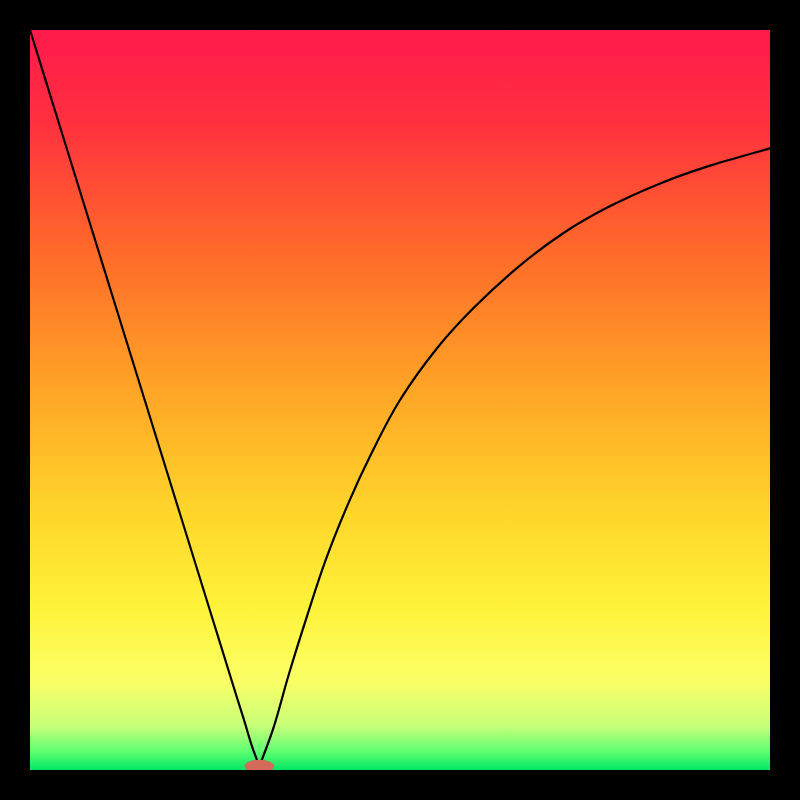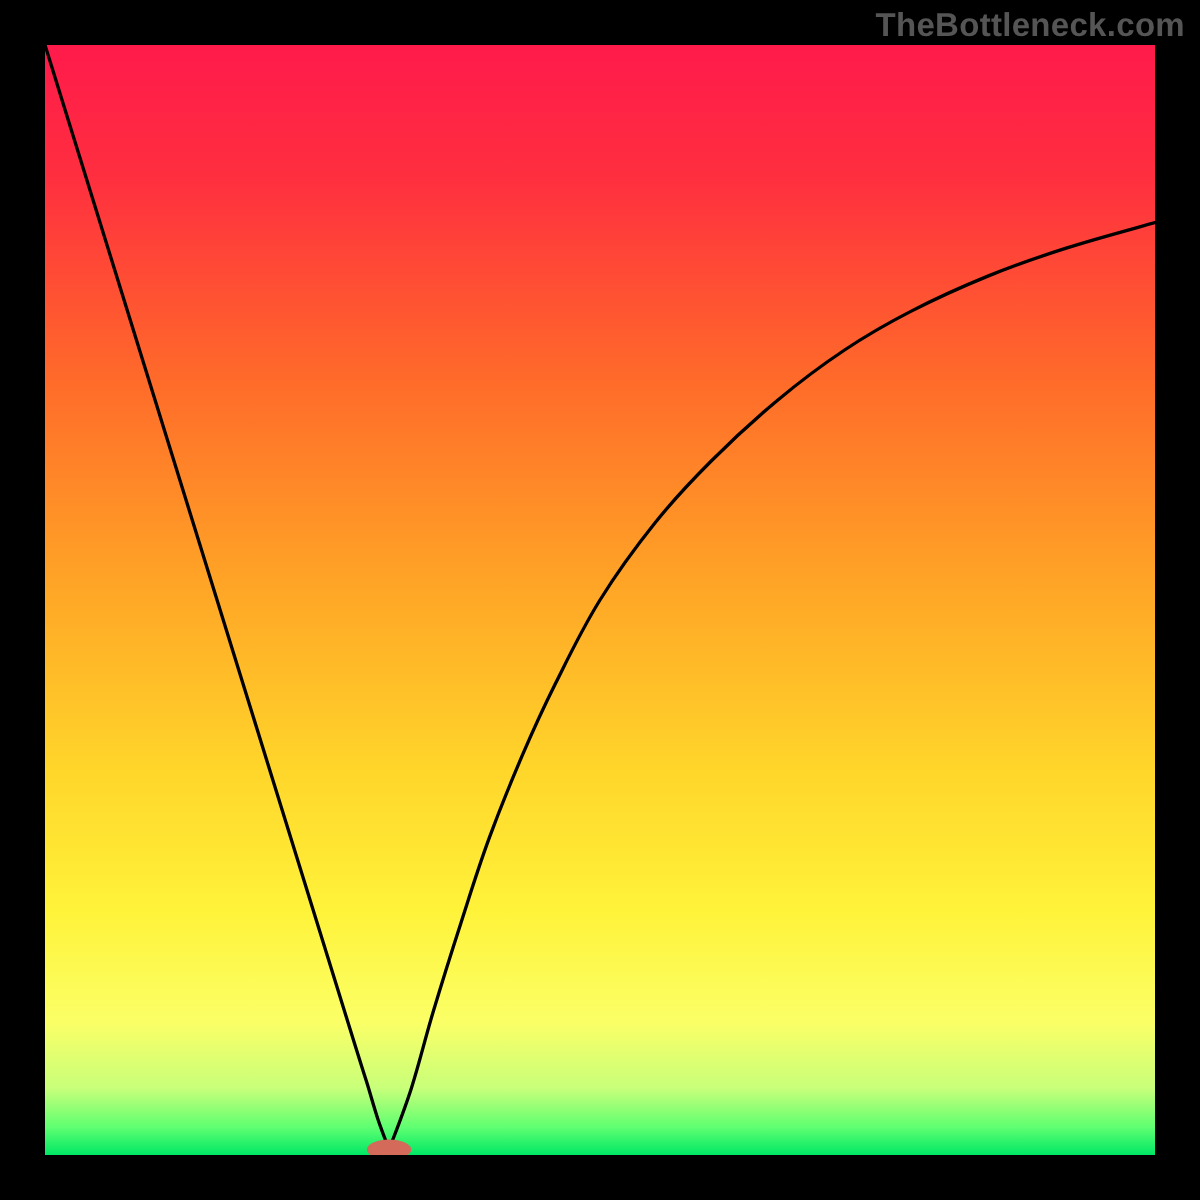--- a/index.html
+++ b/index.html
@@ -33,21 +33,20 @@
     font-weight: 600;
     letter-spacing: 0.2px;
     user-select: none;
   }
   svg { display: block; }
 </style>
 </head>
 <body>
 
 <div class="chart-frame">
-  <div class="watermark">TheBottleneck.com</div>
   <div class="plot-area">
     <svg id="chart-svg" width="740" height="740" viewBox="0 0 740 740">
       <defs>
         <linearGradient id="bg-grad" x1="0" y1="0" x2="0" y2="1">
             <stop offset="0.00%" stop-color="#ff1a4b"></stop>
             <stop offset="12.00%" stop-color="#ff2f3f"></stop>
             <stop offset="30.00%" stop-color="#ff6a2a"></stop>
             <stop offset="48.00%" stop-color="#ffa326"></stop>
             <stop offset="65.00%" stop-color="#ffd52a"></stop>
             <stop offset="78.00%" stop-color="#fff33a"></stop>

